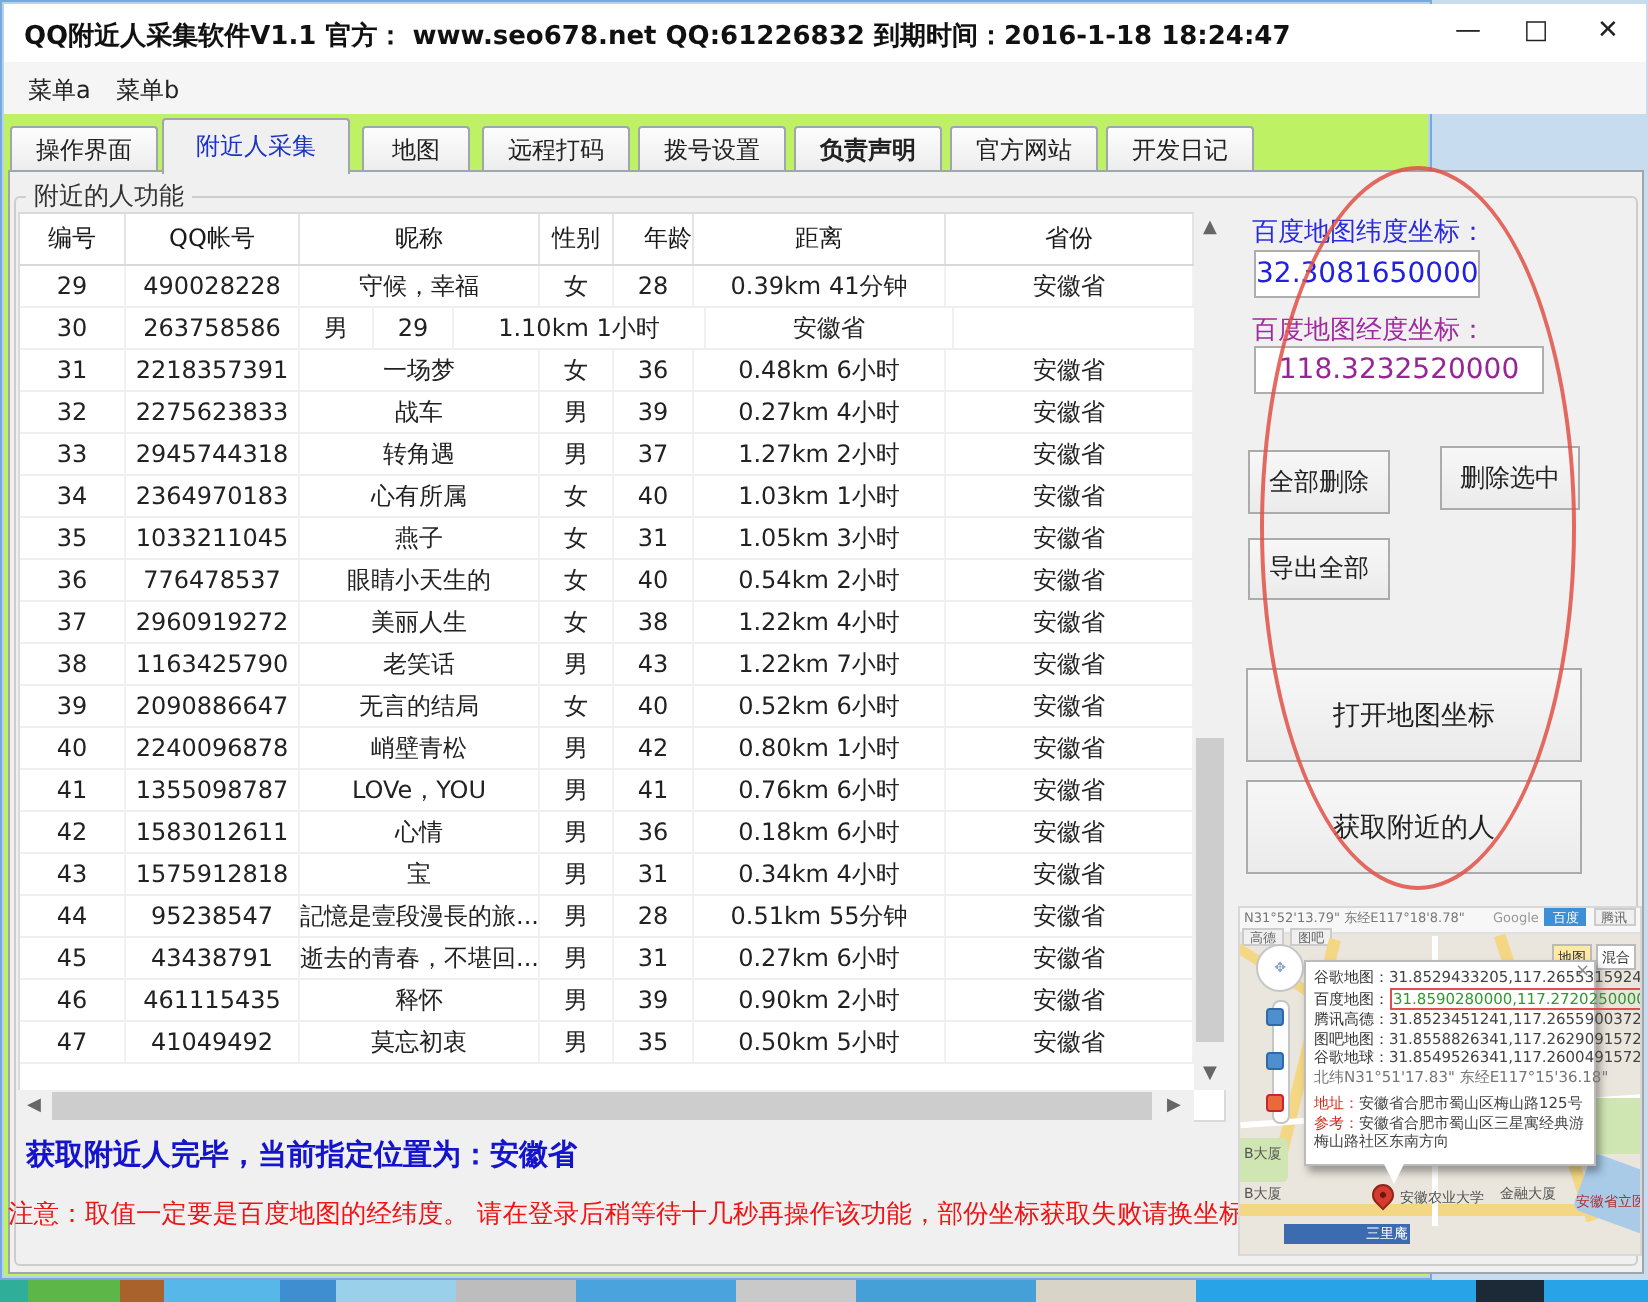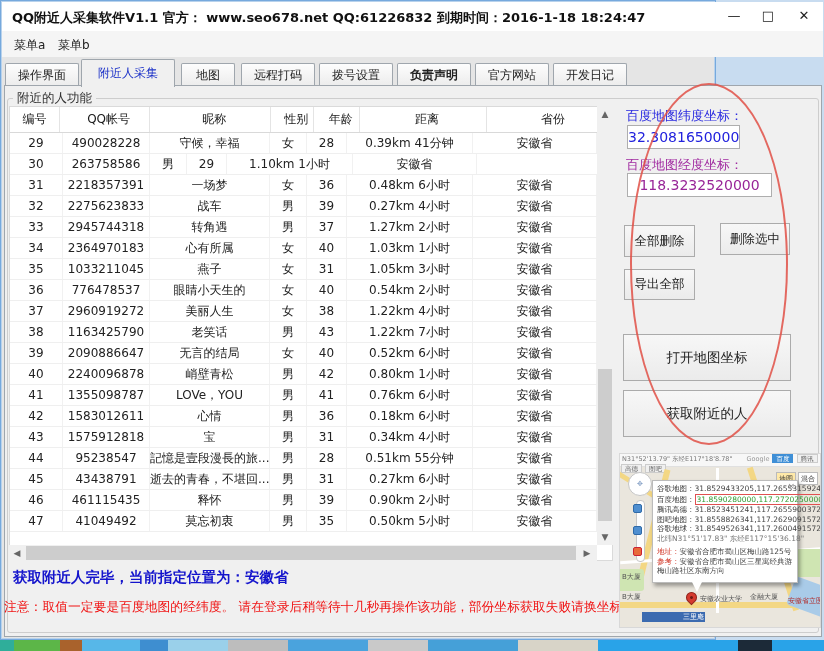--- a/index.html
+++ b/index.html
@@ -1,38 +1,38 @@
 <!DOCTYPE html>
 <html><head>
 <meta charset="utf-8">
 <style>
   * { margin:0; padding:0; box-sizing:border-box; }
   html,body { width:824px; height:651px; font-family:"DejaVu Sans","Liberation Sans",sans-serif; background:#dfe9f5; }
   #canvas { position:relative; width:824px; height:651px; overflow:hidden; background:#c8dcf0; }
 
   
-  #window { position:absolute; left:0; top:0; width:716px; height:640px; background:#e5e5e5; border:1px solid #76a9dd; box-shadow:0 0 0 1px #b8d2ec inset; }
+  #window { position:absolute; left:0; top:0; width:716px; height:640px; background:#bef264; border:1px solid #76a9dd; box-shadow:0 0 0 1px #b8d2ec inset; }
   #titlebar { position:absolute; left:1px; top:1px; width:821px; height:29px; background:#ffffff; }
   #title-text { position:absolute; left:10px; top:7px; font-size:13px; font-weight:bold; color:#111; white-space:nowrap; }
   .win-btn { position:absolute; top:2px; width:28px; height:24px; text-align:center; line-height:24px; font-size:13px; color:#222; cursor:default; }
   #menubar { position:absolute; left:1px; top:30px; width:821px; height:26px; background:#f5f5f5; }
   .menu-item { position:absolute; top:4px; font-size:12px; color:#222; padding:2px 6px; }
 
   
   .tab { position:absolute; top:62px; height:23px; background:linear-gradient(#fdfdfd,#ececec); border:1px solid #9fa6ad; border-bottom:none; border-radius:2px 2px 0 0; font-size:12px; color:#222; text-align:center; line-height:22px; }
   .tab.selected { top:58px; height:28px; background:#f0f0f0; color:#1c32c8; line-height:26px; z-index:5; }
   #tabpage { position:absolute; left:3px; top:84px; width:818px; height:552px; background:#f0f0f0; border:1px solid #9fa6ad; }
 
   
   #groupbox { position:absolute; left:6px; top:97px; width:812px; height:535px; border:1px solid #cdcdcd; border-radius:3px; }
   #groupbox-label { position:absolute; left:12px; top:89px; font-size:12.5px; color:#333; background:#f0f0f0; padding:0 4px; }
 
   
   #table { position:absolute; left:8px; top:105px; width:604px; height:455px; background:#fff; border:1px solid #dadada; }
-  .thead { display:flex; height:26px; border-bottom:1px solid #d9d9d9; background:#fff;gap:8px; }
+  .thead { display:flex; height:26px; border-bottom:1px solid #d9d9d9; background:#fff; }
   .th { font-size:12px; color:#1a1a1a; text-align:center; line-height:25px; border-right:1px solid #e4e4e4; overflow:hidden; white-space:nowrap; }
   .tr { display:flex; height:21px; border-bottom:1px solid #efefef; background:#fff; }
   .td { font-size:12px; color:#222; text-align:center; line-height:20px; border-right:1px solid #f1f1f1; overflow:hidden; white-space:nowrap; }
 
   
   .sb-track { position:absolute; background:#f0f0f0; }
   .sb-arrow { position:absolute; background:#f0f0f0; color:#666; font-size:9px; text-align:center; }
   .sb-thumb { position:absolute; background:#cdcdcd; }
 
   
@@ -103,21 +103,21 @@
 
     <div id="groupbox"></div>
     <div id="groupbox-label">附近的人功能</div>
 
     <div id="table">
       <div class="thead" id="thead">
           <div class="th" style="width: 53px;">编号</div>
           <div class="th" style="width: 87px;">QQ帐号</div>
           <div class="th" style="width: 120px;">昵称</div>
           <div class="th" style="width: 37px;">性别</div>
-          <div class="th" style="width: 40px;">年龄</div>
+          <div class="th" style="width: 40px; text-align: right;">年龄</div>
           <div class="th" style="width: 126px;">距离</div>
           <div class="th" style="width: 124px;">省份</div>
         </div>
       <div id="tbody">
           <div class="tr">
             <div class="td" style="width: 53px;">29</div>
             <div class="td" style="width: 87px;">490028228</div>
             <div class="td" style="width: 120px;">守候，幸福</div>
             <div class="td" style="width: 37px;">女</div>
             <div class="td" style="width: 40px;">28</div>

